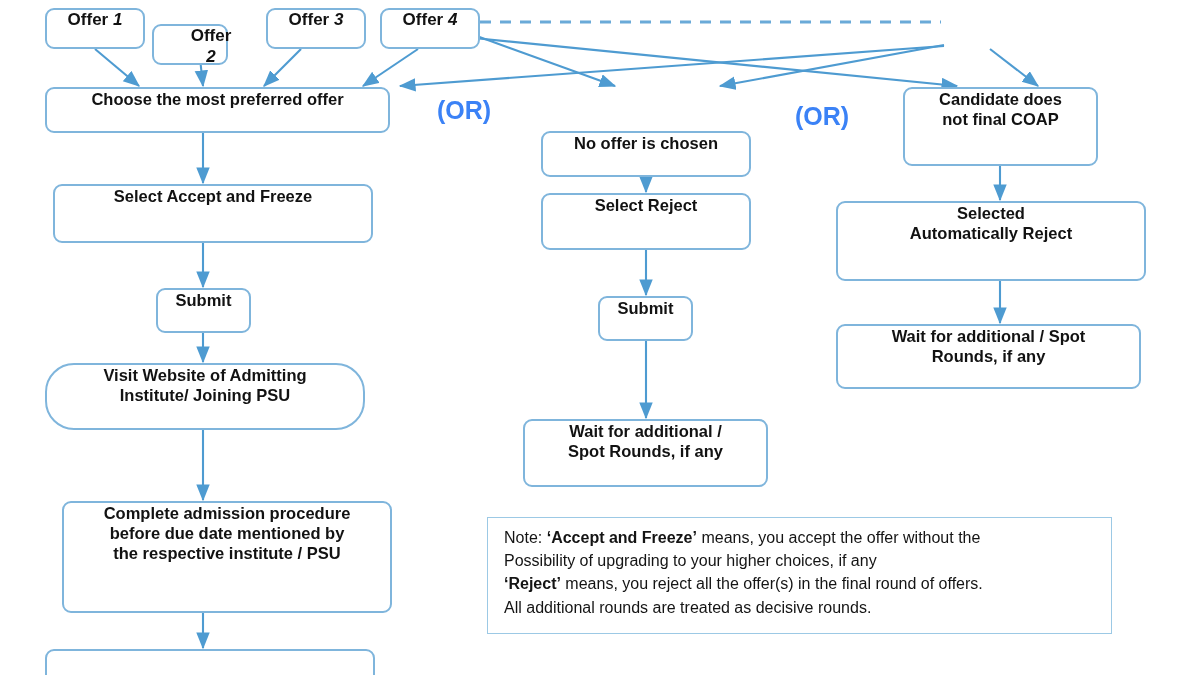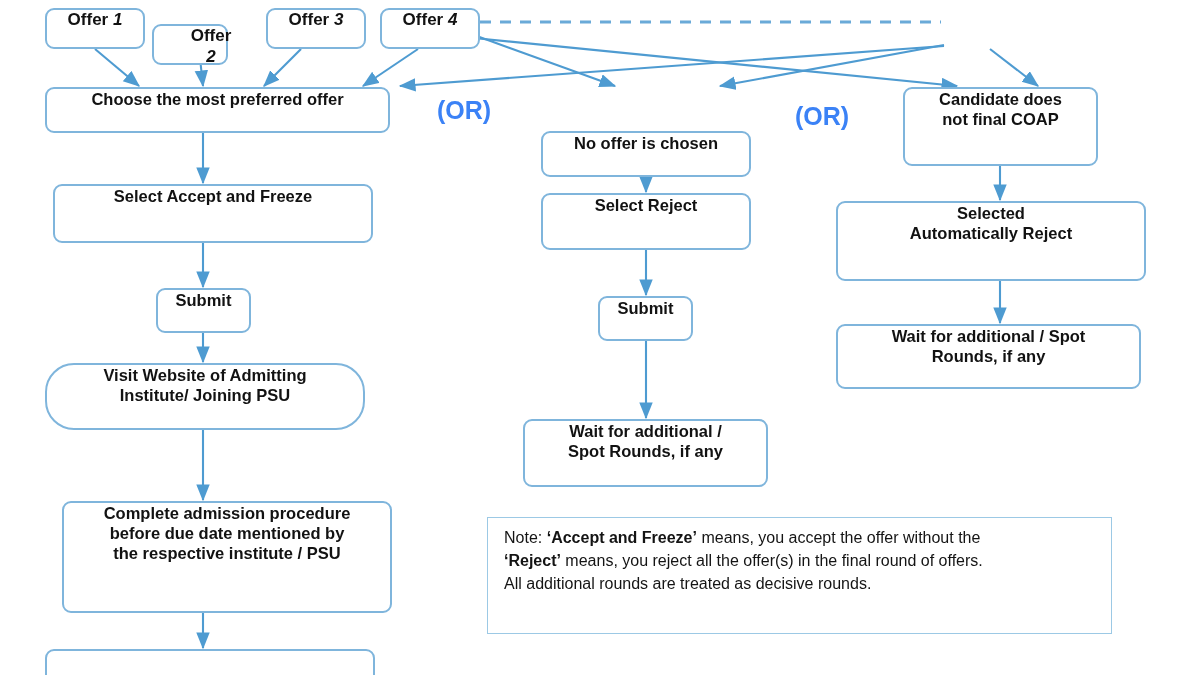--- a/index.html
+++ b/index.html
@@ -184,17 +184,18 @@
 Automatically Reject</span>
   </div>
 
   <div class="node stage" style="left:836px; top:324px; width:305px; height:65px;">
     <span class="txt">Wait for additional / Spot
 Rounds, if any</span>
   </div>
 
   <div class="note-box" style="left:487px; top:517px; width:625px; height:117px;">
     <p><span>Note: </span><b>‘Accept and Freeze’</b><span> means, you accept the offer without the</span></p>
+    <p>Possibility of upgrading to your higher choices, if any</p>
     <p><b>‘Reject’</b><span> means, you reject all the offer(s) in the final round of offers.</span></p>
     <p>All additional rounds are treated as decisive rounds.</p>
   </div>
 
 </div>
 
 </body></html>

